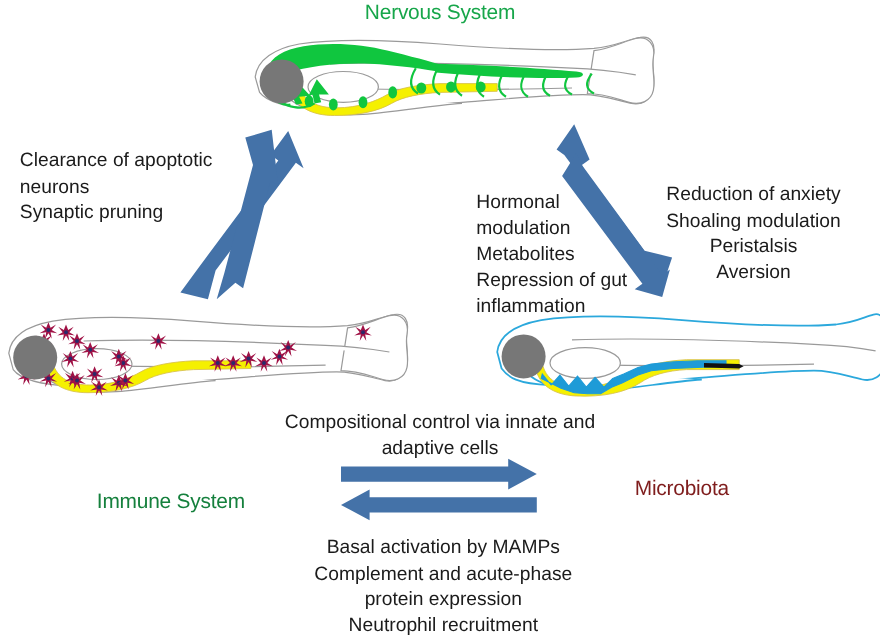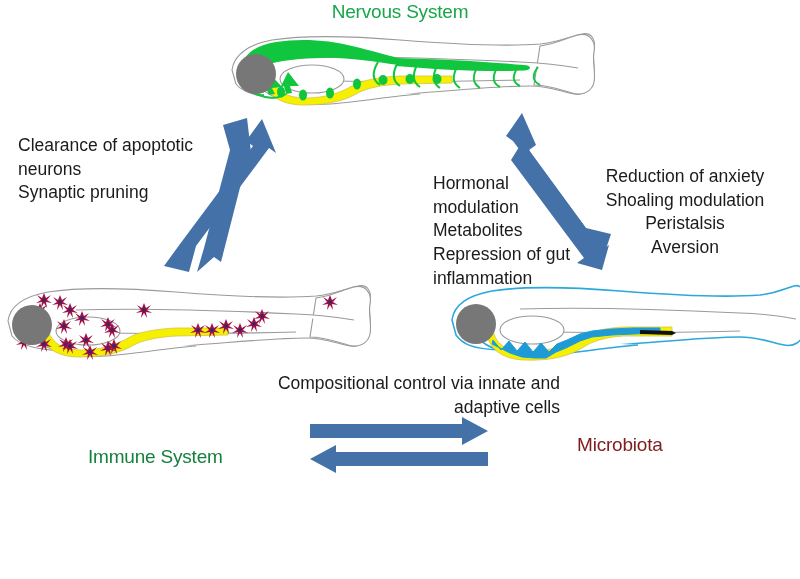--- a/index.html
+++ b/index.html
@@ -38,21 +38,21 @@
     position: absolute;
     font-size: 17.5px;
     color: #1b1b1b;
     line-height: 1.35;
     white-space: pre-line;
   }
   #txt-left   { left: 18px;  top: 134px; text-align: left; }
   #txt-midleft{ left: 222px; top: 209px; text-align: center; width: 210px; }
   #txt-midright{ left: 433px; top: 172px; text-align: left; }
   #txt-right  { left: 575px; top: 128px; text-align: center; width: 220px; margin-top: 37px; }
-  #txt-top-bottom { left: 240px; top: 372px; text-align: right; width: 320px; }
+  #txt-top-bottom { left: 240px; top: 372px; text-align: center; width: 320px; }
   #txt-bottom { left: 238px; top: 486px; text-align: center; width: 330px; }
 
   svg.layer {
     position: absolute;
     left: 0; top: 0;
     width: 800px; height: 579px;
     overflow: visible;
   }
   .fishbody { fill: #ffffff; stroke: #9a9a9a; stroke-width: 1.1; }
   .fishbody-cyan { fill: #ffffff; stroke: #2BA8DC; stroke-width: 1.6; }
@@ -310,14 +310,18 @@
 inflammation</div>
 
   <div class="txt" id="txt-right">Reduction of anxiety
 Shoaling modulation
 Peristalsis
 Aversion</div>
 
   <div class="txt" id="txt-top-bottom">Compositional control via innate and
 adaptive cells</div>
 
+  <div class="txt" id="txt-bottom">Basal activation by MAMPs
+Complement and acute-phase
+protein expression
+Neutrophil recruitment</div>
 
 </div>
 
 </body></html>

